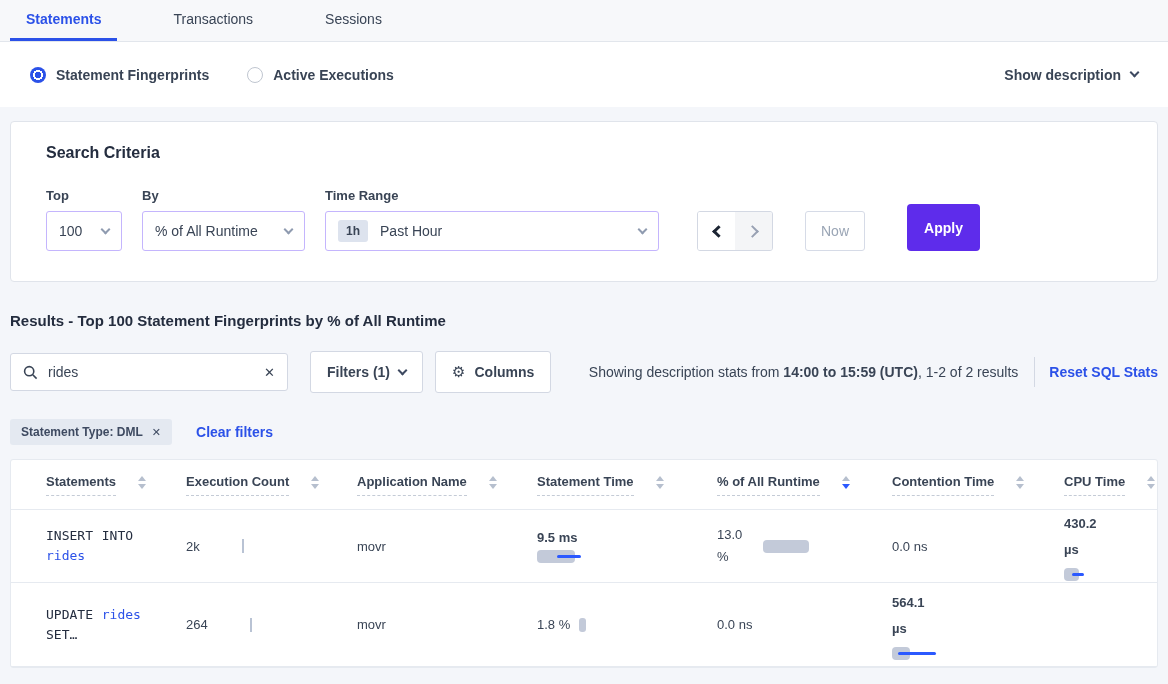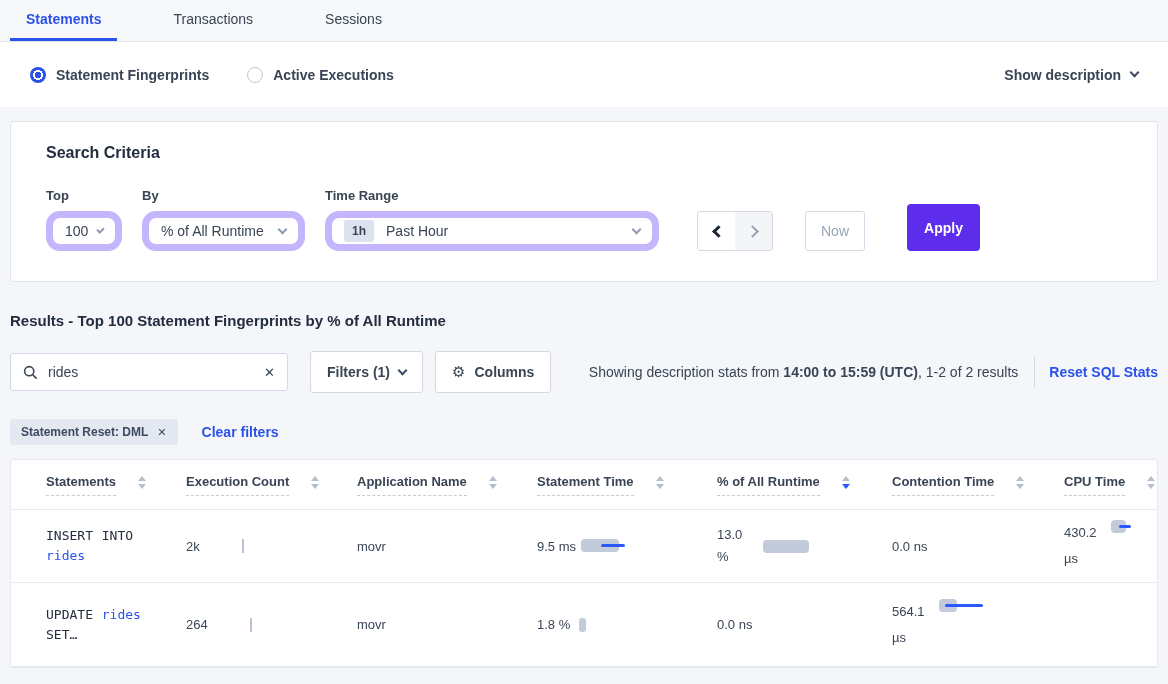--- a/index.html
+++ b/index.html
@@ -31,21 +31,21 @@
   .chev.gray { border-color:#8f9bb0; }
   .chev.blue { border-color:#3e4a61; }
 
   
   .card { background:#fff; border:1px solid #e0e4eb; border-radius:4px; margin:14px 10px 0; }
   .sc-card { padding:22px 35px 30px; height:161px; }
   .sc-title { font-size:16px; font-weight:bold; color:#242d3f; margin-bottom:26px; }
   .sc-row { display:flex; align-items:flex-end; gap:20px; }
   .field { display:flex; flex-direction:column; gap:8px; }
   .field-label { font-size:13px; font-weight:bold; color:#394455; }
-  .select { height:40px; border:7px solid #c4b5fd; border-radius:14px; background:#fff;
+  .select { height:40px; border:1px solid #c4b5fd; border-radius:3px; background:#fff;
             display:flex; align-items:center; padding:0 12px; gap:10px; cursor:pointer;
             justify-content:space-between; font-size:14px; color:#394455; }
   .sel-top { width:76px; }
   .sel-by { width:163px; }
   .sel-time { width:334px; }
   .time-badge { background:#dde3ee; border-radius:3px; font-size:12px; font-weight:bold;
                 padding:4px 8px; color:#394455; }
   .time-left { display:flex; align-items:center; gap:12px; }
   .arrows { display:flex; border:1px solid #d3d8e3; border-radius:3px; overflow:hidden; height:40px; margin-left:18px;}
   .arrow-btn { width:37px; display:flex; align-items:center; justify-content:center; background:#fff; cursor:pointer; }
@@ -99,21 +99,21 @@
               border-top:5px solid #b6bfce; }
   .tri-down.active { border-top-color:#2b59ff; }
 
   .trow { border-bottom:1px solid #e6eaf0; font-size:13px; color:#394455; }
   .trow1 { height:73px; } .trow2 { height:84px; }
   .cell { display:flex; align-items:center; }
   .sql { width:116px; font-size:13px; line-height:20px; color:#242d3f; word-spacing:1px;}
   .sql a { color:#2b51e8; text-decoration:none; cursor:pointer; }
   .exec-cell { gap:42px; }
   .exec-tick { width:2px; height:14px; background:#b9c3d4; }
-  .stack { display:flex; flex-direction:row; gap:5px; }
+  .stack { display:flex; flex-direction:column; gap:5px;font-weight:bold; }
   .barwrap { position:relative; height:13px; }
   .gbar { position:absolute; left:0; top:0; height:13px; background:#c3cad9; border-radius:4px; }
   .bline { position:absolute; top:5px; height:3px; background:#2b59ff; border-radius:2px; }
   .pct1 { display:flex; align-items:center; gap:12px; }
   .pct-txt { width:34px; line-height:22px; }
   .pct2 { display:flex; align-items:center; gap:9px; }
   .pill { width:7px; height:14px; background:#c3cad9; border-radius:3px; }
   .cpu-txt { width:42px; line-height:26px; }
 
   .icon-svg { display:block; }
@@ -205,21 +205,21 @@
   </div>
   <div class="stats-area">
     <span class="stats-text"><span>Showing description stats from </span><b>14:00 to 15:59 (UTC)</b><span>, 1-2 of 2 results</span></span>
     <span class="vdiv"></span>
     <span class="reset-link">Reset SQL Stats</span>
   </div>
 </div>
 
 <div class="chips-row">
   <div class="chip">
-    <span>Statement Reset: DML</span>
+    <span>Statement Type: DML</span>
     <span class="chip-x">✕</span>
   </div>
   <span class="clear-filters">Clear filters</span>
 </div>
 
 <div class="table-card">
 
   <div class="tgrid thead">
     <div class="th">
         <span class="th-label">Statements</span>

